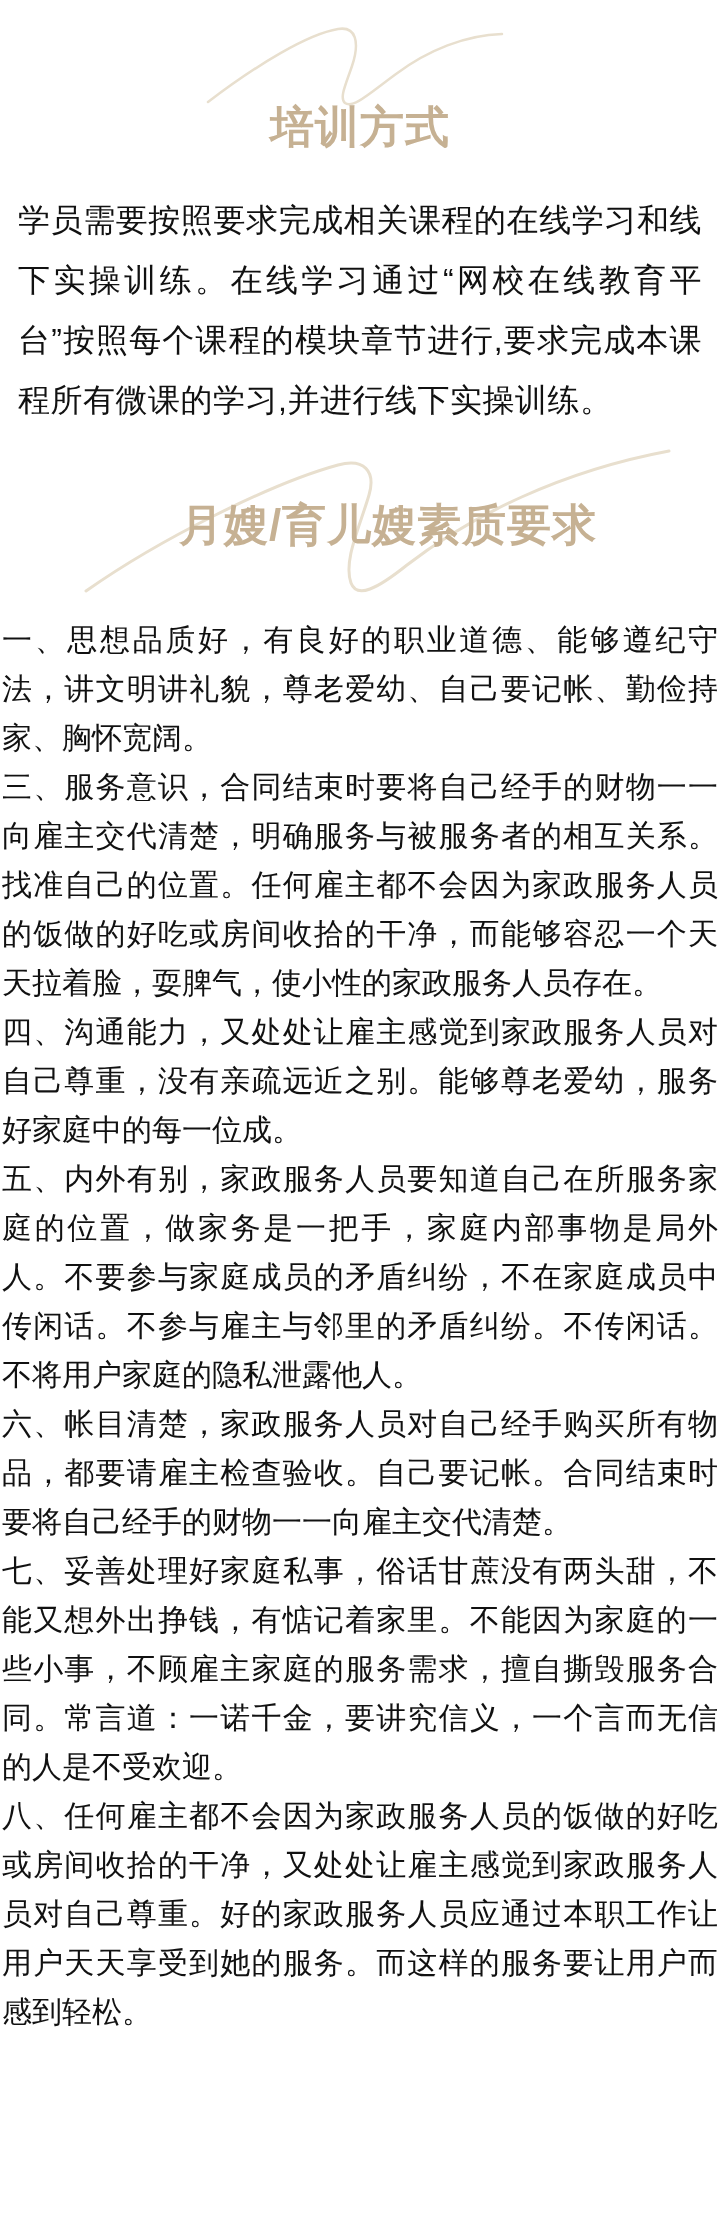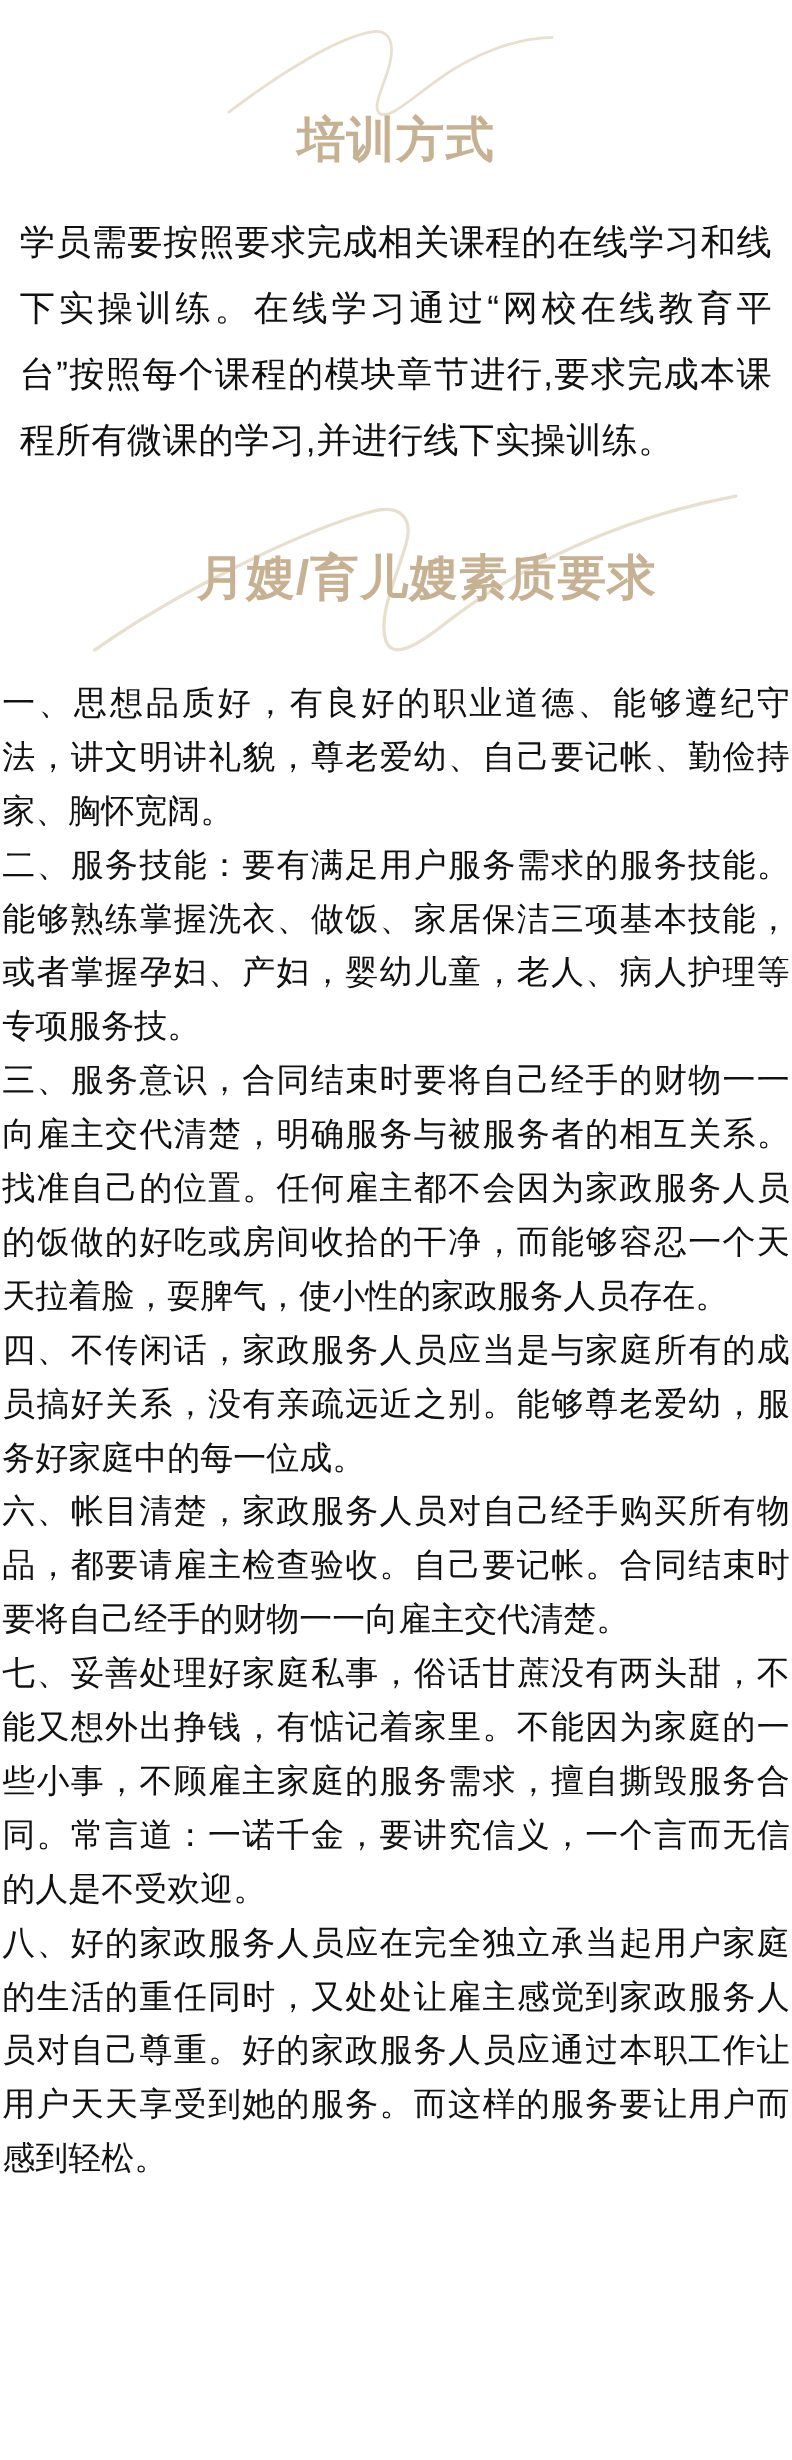--- a/index.html
+++ b/index.html
@@ -85,21 +85,21 @@
 
   <div class="hero hero-2">
     <svg class="swoosh swoosh-2" viewBox="0 0 595 162" aria-hidden="true">
       <path d="M 6 148 C 80 96 192 40 258 22 C 284 15 296 28 289 52 C 280 83 263 118 271 140 C 277 156 297 146 327 122 C 392 72 482 28 589 8" fill="none" stroke="#e8dfce" stroke-width="3" stroke-linecap="round"></path>
     </svg>
     <div class="hero-title">月嫂/育儿嫂素质要求</div>
   </div>
 
   <div class="requirements">
     <p>一、思想品质好，有良好的职业道德、能够遵纪守法，讲文明讲礼貌，尊老爱幼、自己要记帐、勤俭持家、胸怀宽阔。</p>
-    <p>二、服务技能：要有满足用户服务需求的服务技能。能够熟练掌握洗衣、做饭、家居保洁三项基本技能，或者掌握孕妇、产妇，婴幼儿童，老人、病人护理等专项服务技。</p>
     <p>三、服务意识，合同结束时要将自己经手的财物一一向雇主交代清楚，明确服务与被服务者的相互关系。找准自己的位置。任何雇主都不会因为家政服务人员的饭做的好吃或房间收拾的干净，而能够容忍一个天天拉着脸，耍脾气，使小性的家政服务人员存在。</p>
-    <p>四、不传闲话，家政服务人员应当是与家庭所有的成员搞好关系，没有亲疏远近之别。能够尊老爱幼，服务好家庭中的每一位成。</p>
+    <p>四、沟通能力，又处处让雇主感觉到家政服务人员对自己尊重，没有亲疏远近之别。能够尊老爱幼，服务好家庭中的每一位成。</p>
+    <p>五、内外有别，家政服务人员要知道自己在所服务家庭的位置，做家务是一把手，家庭内部事物是局外人。不要参与家庭成员的矛盾纠纷，不在家庭成员中传闲话。不参与雇主与邻里的矛盾纠纷。不传闲话。不将用户家庭的隐私泄露他人。</p>
     <p>六、帐目清楚，家政服务人员对自己经手购买所有物品，都要请雇主检查验收。自己要记帐。合同结束时要将自己经手的财物一一向雇主交代清楚。</p>
     <p>七、妥善处理好家庭私事，俗话甘蔗没有两头甜，不能又想外出挣钱，有惦记着家里。不能因为家庭的一些小事，不顾雇主家庭的服务需求，擅自撕毁服务合同。常言道：一诺千金，要讲究信义，一个言而无信的人是不受欢迎。</p>
-    <p>八、好的家政服务人员应在完全独立承当起用户家庭的生活的重任同时，又处处让雇主感觉到家政服务人员对自己尊重。好的家政服务人员应通过本职工作让用户天天享受到她的服务。而这样的服务要让用户而感到轻松。</p>
+    <p>八、任何雇主都不会因为家政服务人员的饭做的好吃或房间收拾的干净，又处处让雇主感觉到家政服务人员对自己尊重。好的家政服务人员应通过本职工作让用户天天享受到她的服务。而这样的服务要让用户而感到轻松。</p>
   </div>
 
 </div>
 
 </body></html>

